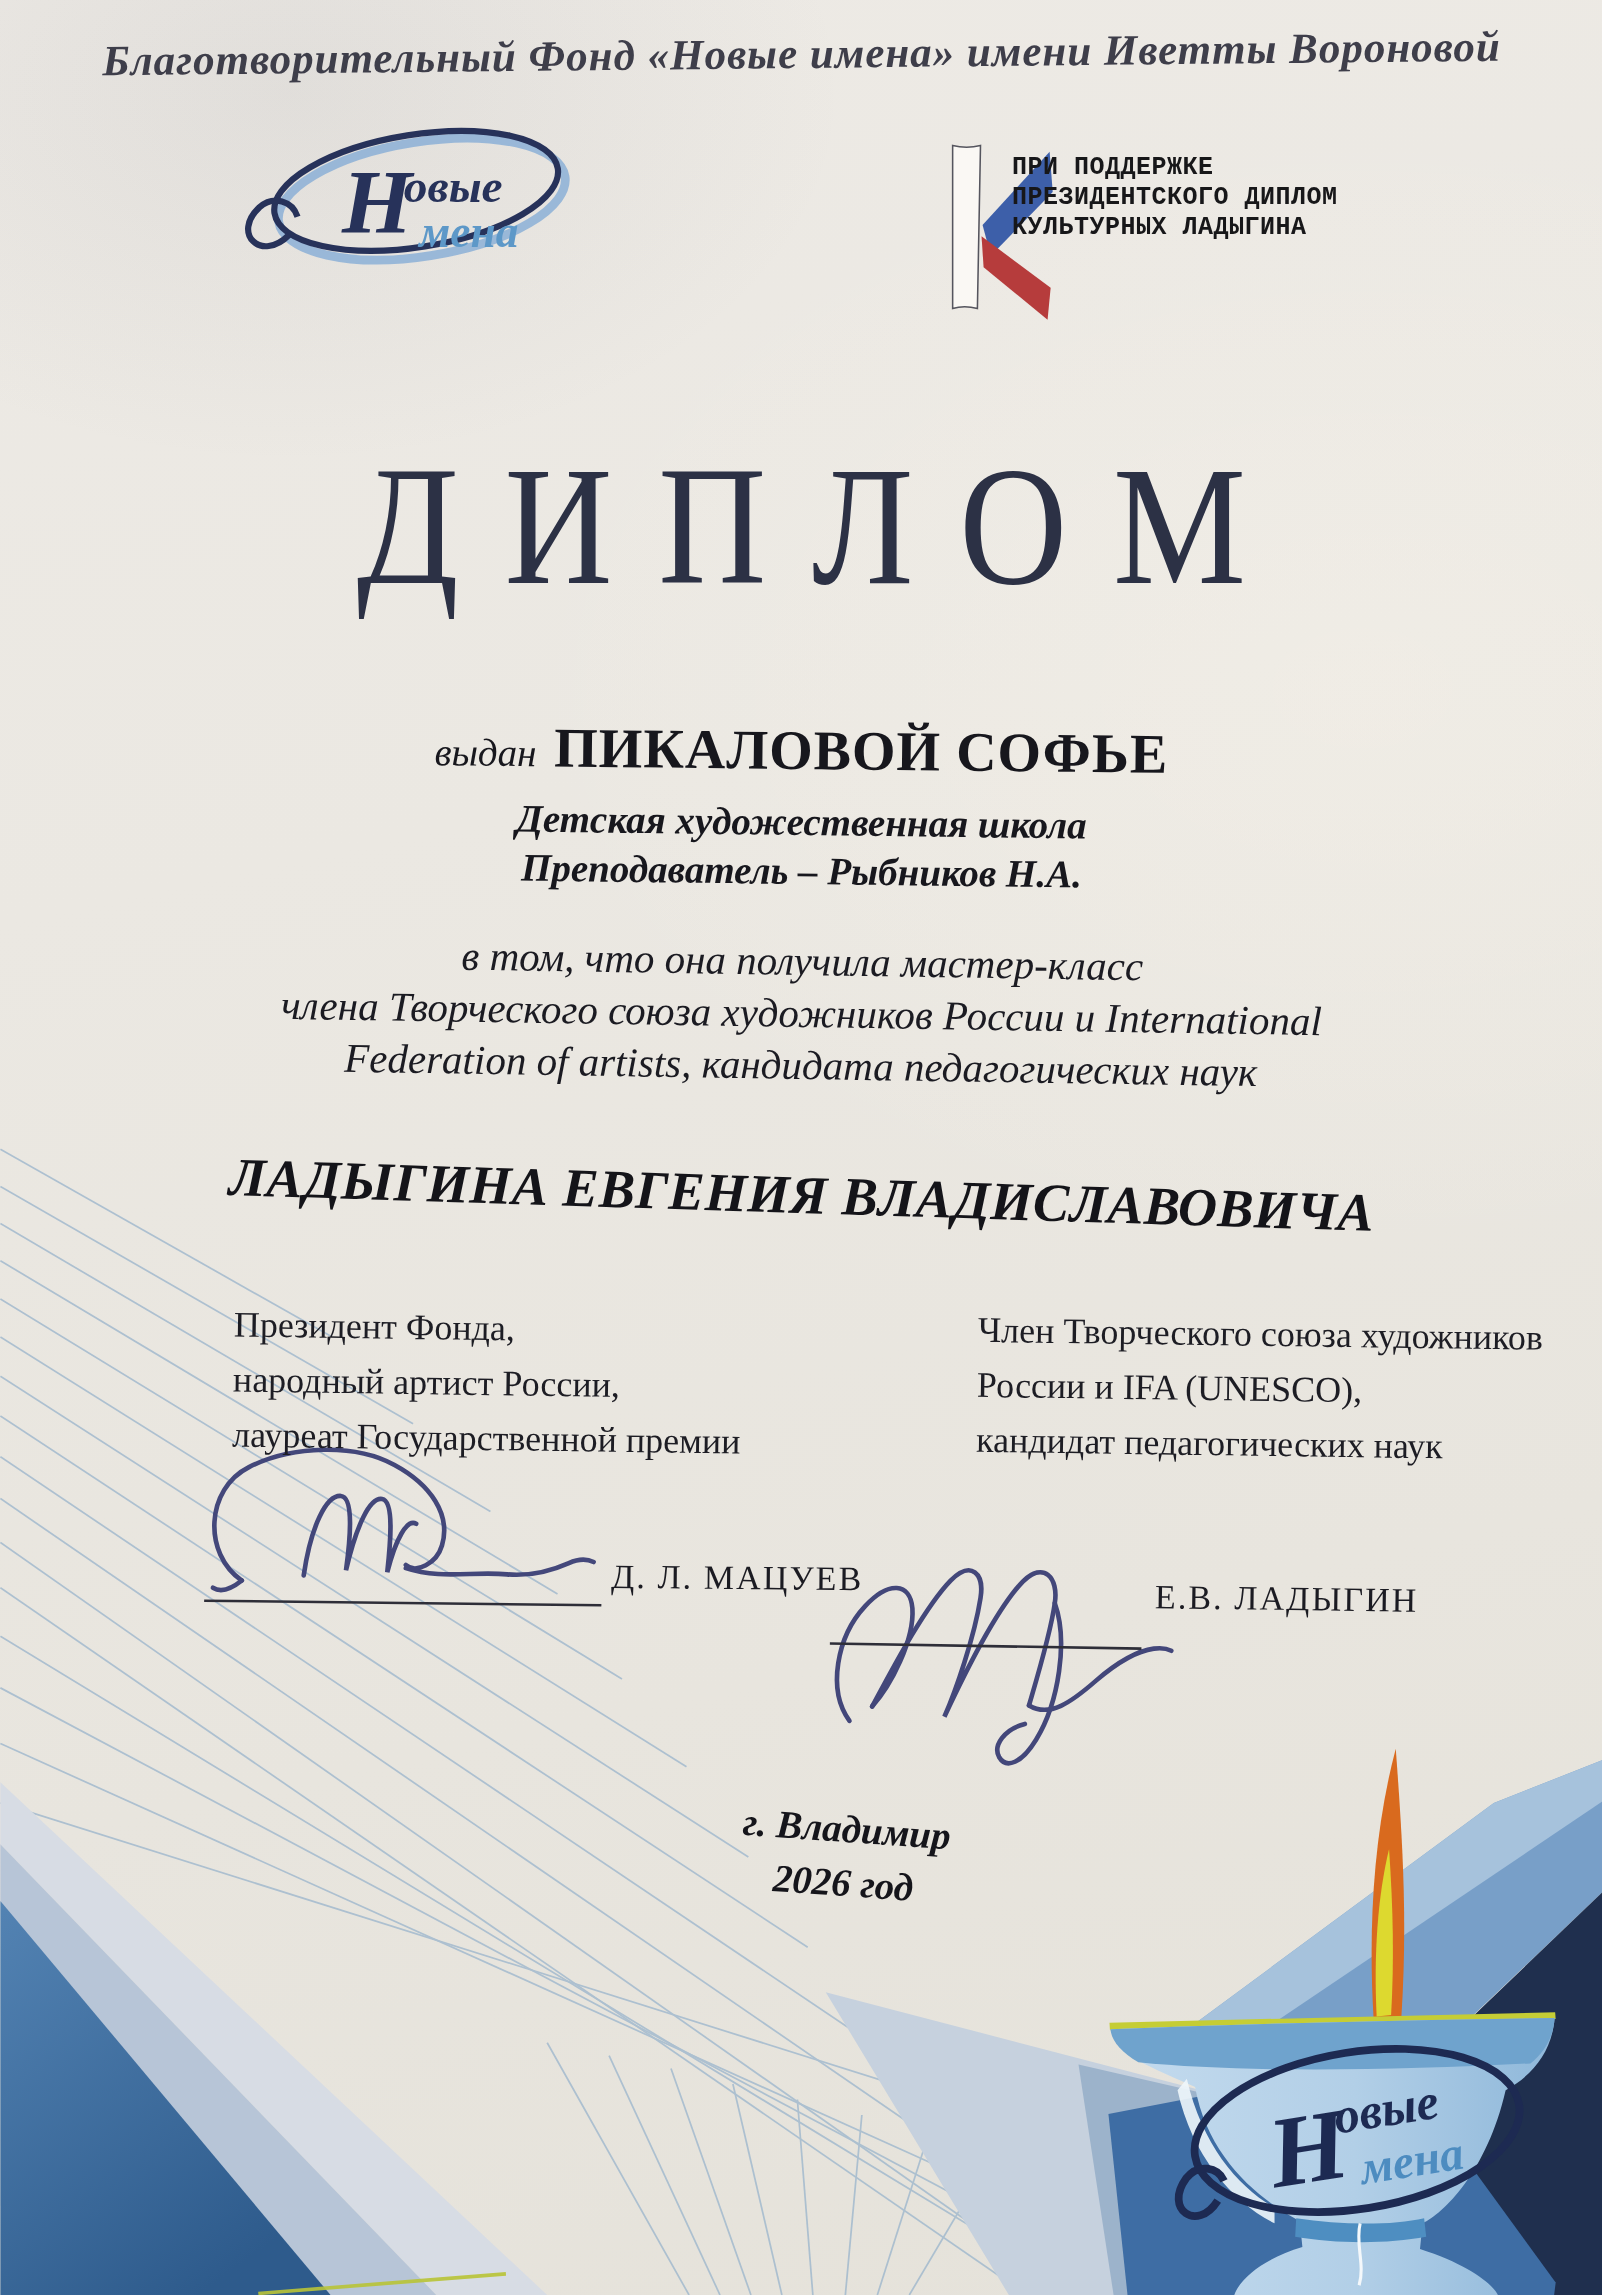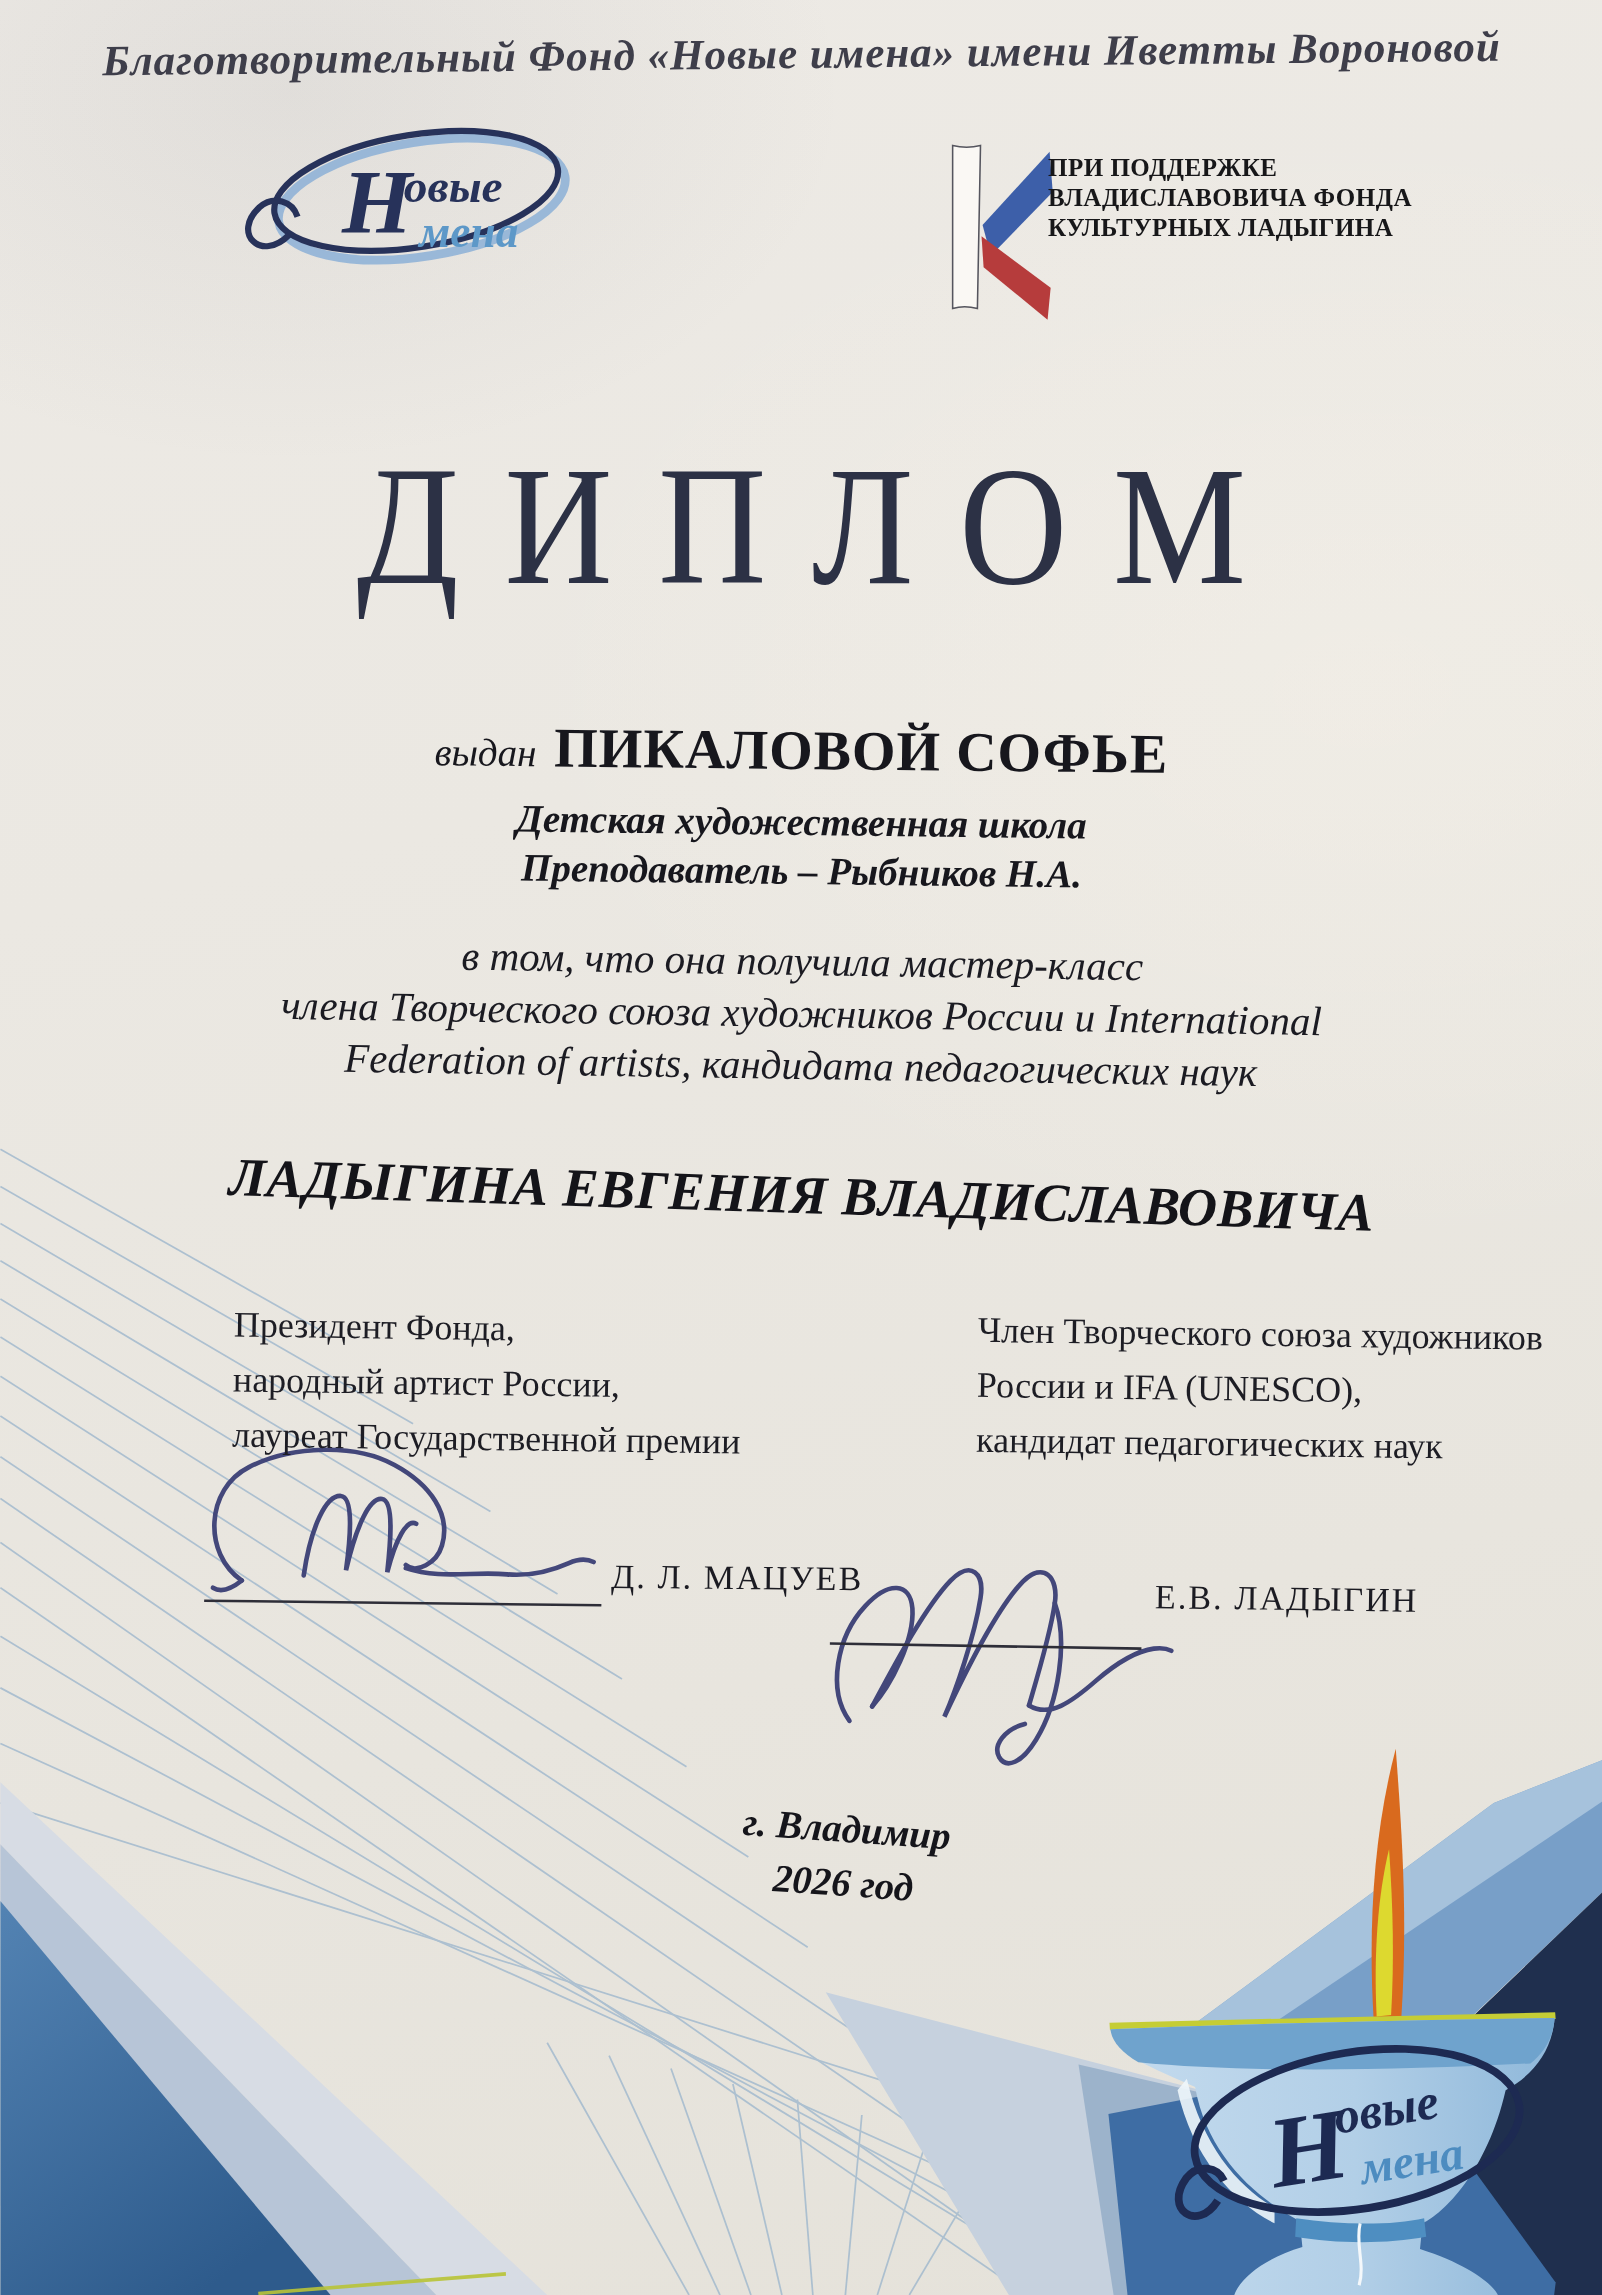--- a/index.html
+++ b/index.html
@@ -8,21 +8,21 @@
     background:linear-gradient(168deg,#edeae5 0%,#ebe8e2 35%,#e8e5de 70%,#e5e2da 100%);}
   .page::after{content:"";position:absolute;inset:0;pointer-events:none;
     background:radial-gradient(929px 619px at 18% 4%, rgba(120,120,130,0.10), rgba(0,0,0,0) 60%),
                radial-gradient(1238px 826px at 85% 30%, rgba(255,250,240,0.25), rgba(0,0,0,0) 70%);}
   .decor{position:absolute;inset:0;z-index:1;}
   .txt{position:absolute;z-index:2;}
   .center{left:0;width:1603px;text-align:center;}
 
   .header-line{top:28px;font-style:italic;font-weight:bold;font-size:43px;line-height:1.2;
     color:#3e3e4a;letter-spacing:1px;transform:rotate(-0.6deg);}
-  .pfki-text{left:1048px;top:153px;font-family:Liberation Serif, serif;
+  .pfki-text{left:1012px;top:153px;font-family:Liberation Mono, monospace;
     font-weight:700;font-size:25px;line-height:30px;letter-spacing:0.5px;color:#171719;}
   .title{top:441px;color:#2c3145;}
   .title span{display:inline-block;font-size:170px;line-height:170px;letter-spacing:52px;
     padding-left:52px;transform:scaleX(0.88);}
   .issued{top:718px;transform:rotate(0.6deg);color:#17171d;}
   .issued .pre{font-style:italic;font-size:39px;}
   .issued .name{font-weight:bold;font-size:56px;letter-spacing:1px;margin-left:15.5px;}
   .school{top:799px;font-weight:bold;font-style:italic;font-size:39px;color:#17171d;transform:rotate(0.7deg);}
   .teacher{top:848px;font-weight:bold;font-style:italic;font-size:39px;color:#17171d;transform:rotate(0.7deg);}
   .body-par{top:935px;font-style:italic;font-size:41px;line-height:52px;color:#1b1b22;transform:rotate(0.9deg);}
@@ -145,21 +145,21 @@
       <path d="M 1994 3306 C 2034 3330 2076 3300 2124 3258 C 2166 3222 2206 3200 2236 3196 C 2250 3194 2262 3196 2270 3200"></path>
       <path d="M 2044 3108 C 2070 3180 2052 3300 2008 3372 C 1980 3418 1950 3430 1936 3406 C 1924 3384 1946 3352 1986 3342"></path>
     </g>
     <line x1="1608" y1="3186" x2="2212" y2="3196" stroke="#2e2e38" stroke-width="5"></line>
   </svg>
 
   <div class="txt center header-line">Благотворительный Фонд «Новые имена» имени Иветты Вороновой</div>
 
   <div class="txt pfki-text">
     <div>ПРИ ПОДДЕРЖКЕ</div>
-    <div>ВЛАДИСЛАВОВИЧА ФОНДА</div>
+    <div>ПРЕЗИДЕНТСКОГО ДИПЛОМ</div>
     <div>КУЛЬТУРНЫХ ЛАДЫГИНА</div>
   </div>
 
   <div class="txt center title">
     <span>ДИПЛОМ</span>
   </div>
 
   <div class="txt center issued">
     <span class="pre">выдан</span>
     <span class="name">ПИКАЛОВОЙ СОФЬЕ</span>

